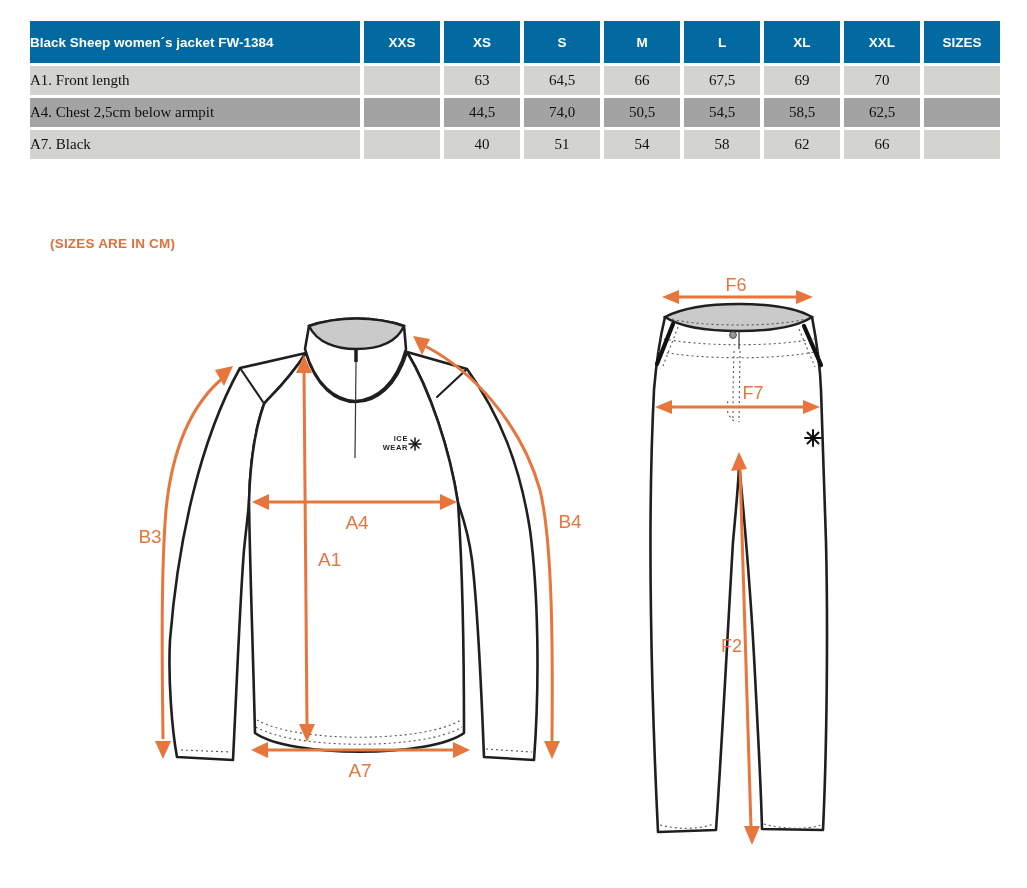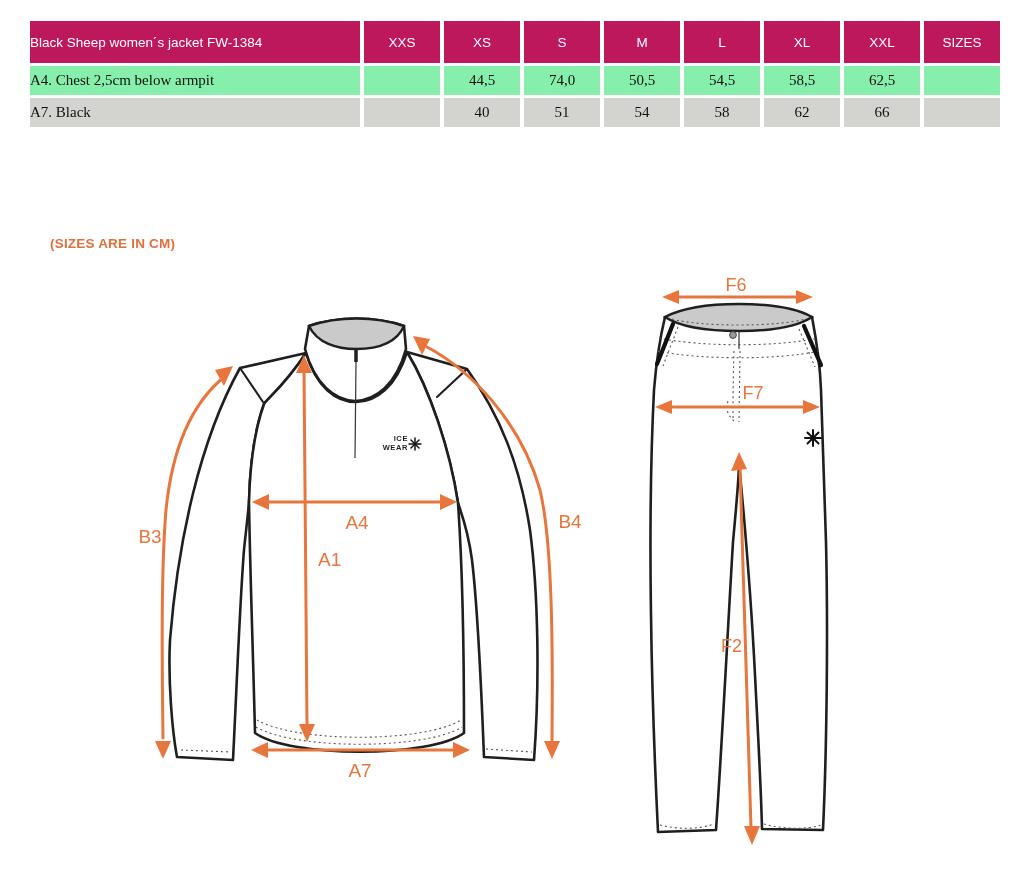--- a/index.html
+++ b/index.html
@@ -7,33 +7,33 @@
     position:relative; width:1027px; height:888px; background:#ffffff;
     font-family:"Liberation Sans", sans-serif; overflow:hidden;
   }
   
   table.size-table {
     position:absolute; left:26px; top:18px;
     border-collapse:separate; border-spacing:4px 3px; table-layout:fixed;
     width:974px;
   }
   table.size-table th {
-    background:#be185d; color:#ffffff; font-size:13.5px; font-weight:normal;
+    background:#0369a1; color:#ffffff; font-size:13.5px; font-weight:bold;
     height:42px; padding:0; vertical-align:middle;
   }
   th.head-main { text-align:left; padding-left:38px; }
   th.head-size { text-align:center; }
   table.size-table td {
     height:29px; padding:0; vertical-align:middle;
     font-family:"Liberation Serif", serif; font-size:15px; color:#111;
   }
   td.cell-label { text-align:left; padding-left:38px; }
   td.cell-val   { text-align:center; }
   tr.row-dark td  { background:#d3d3d0; }
-  tr.row-light td { background:#86efac; }
+  tr.row-light td { background:#a3a3a3; }
   
   .cm-note {
     position:absolute; left:50px; top:236px;
     color:#e0703c; font-size:13.5px; font-weight:600; letter-spacing:0.2px;
   }
   
   svg.diagram { position:absolute; overflow:visible; }
   svg.jacket { left:130px; top:275px; }
   svg.pants  { left:630px; top:268px; }
   .garment   { fill:#ffffff; stroke:#1f1f1f; stroke-width:2.6; stroke-linejoin:round; }
@@ -72,20 +72,31 @@
       <th class="head-main">Black Sheep women´s jacket FW-1384</th>
       <th class="head-size">XXS</th>
       <th class="head-size">XS</th>
       <th class="head-size">S</th>
       <th class="head-size">M</th>
       <th class="head-size">L</th>
       <th class="head-size">XL</th>
       <th class="head-size">XXL</th>
       <th class="head-size">SIZES</th>
     </tr>
+    <tr class="row-dark">
+      <td class="cell-label">A1. Front length</td>
+      <td class="cell-val"></td>
+      <td class="cell-val">63</td>
+      <td class="cell-val">64,5</td>
+      <td class="cell-val">66</td>
+      <td class="cell-val">67,5</td>
+      <td class="cell-val">69</td>
+      <td class="cell-val">70</td>
+      <td class="cell-val"></td>
+    </tr>
     <tr class="row-light">
       <td class="cell-label">A4. Chest 2,5cm below armpit</td>
       <td class="cell-val"></td>
       <td class="cell-val">44,5</td>
       <td class="cell-val">74,0</td>
       <td class="cell-val">50,5</td>
       <td class="cell-val">54,5</td>
       <td class="cell-val">58,5</td>
       <td class="cell-val">62,5</td>
       <td class="cell-val"></td>

